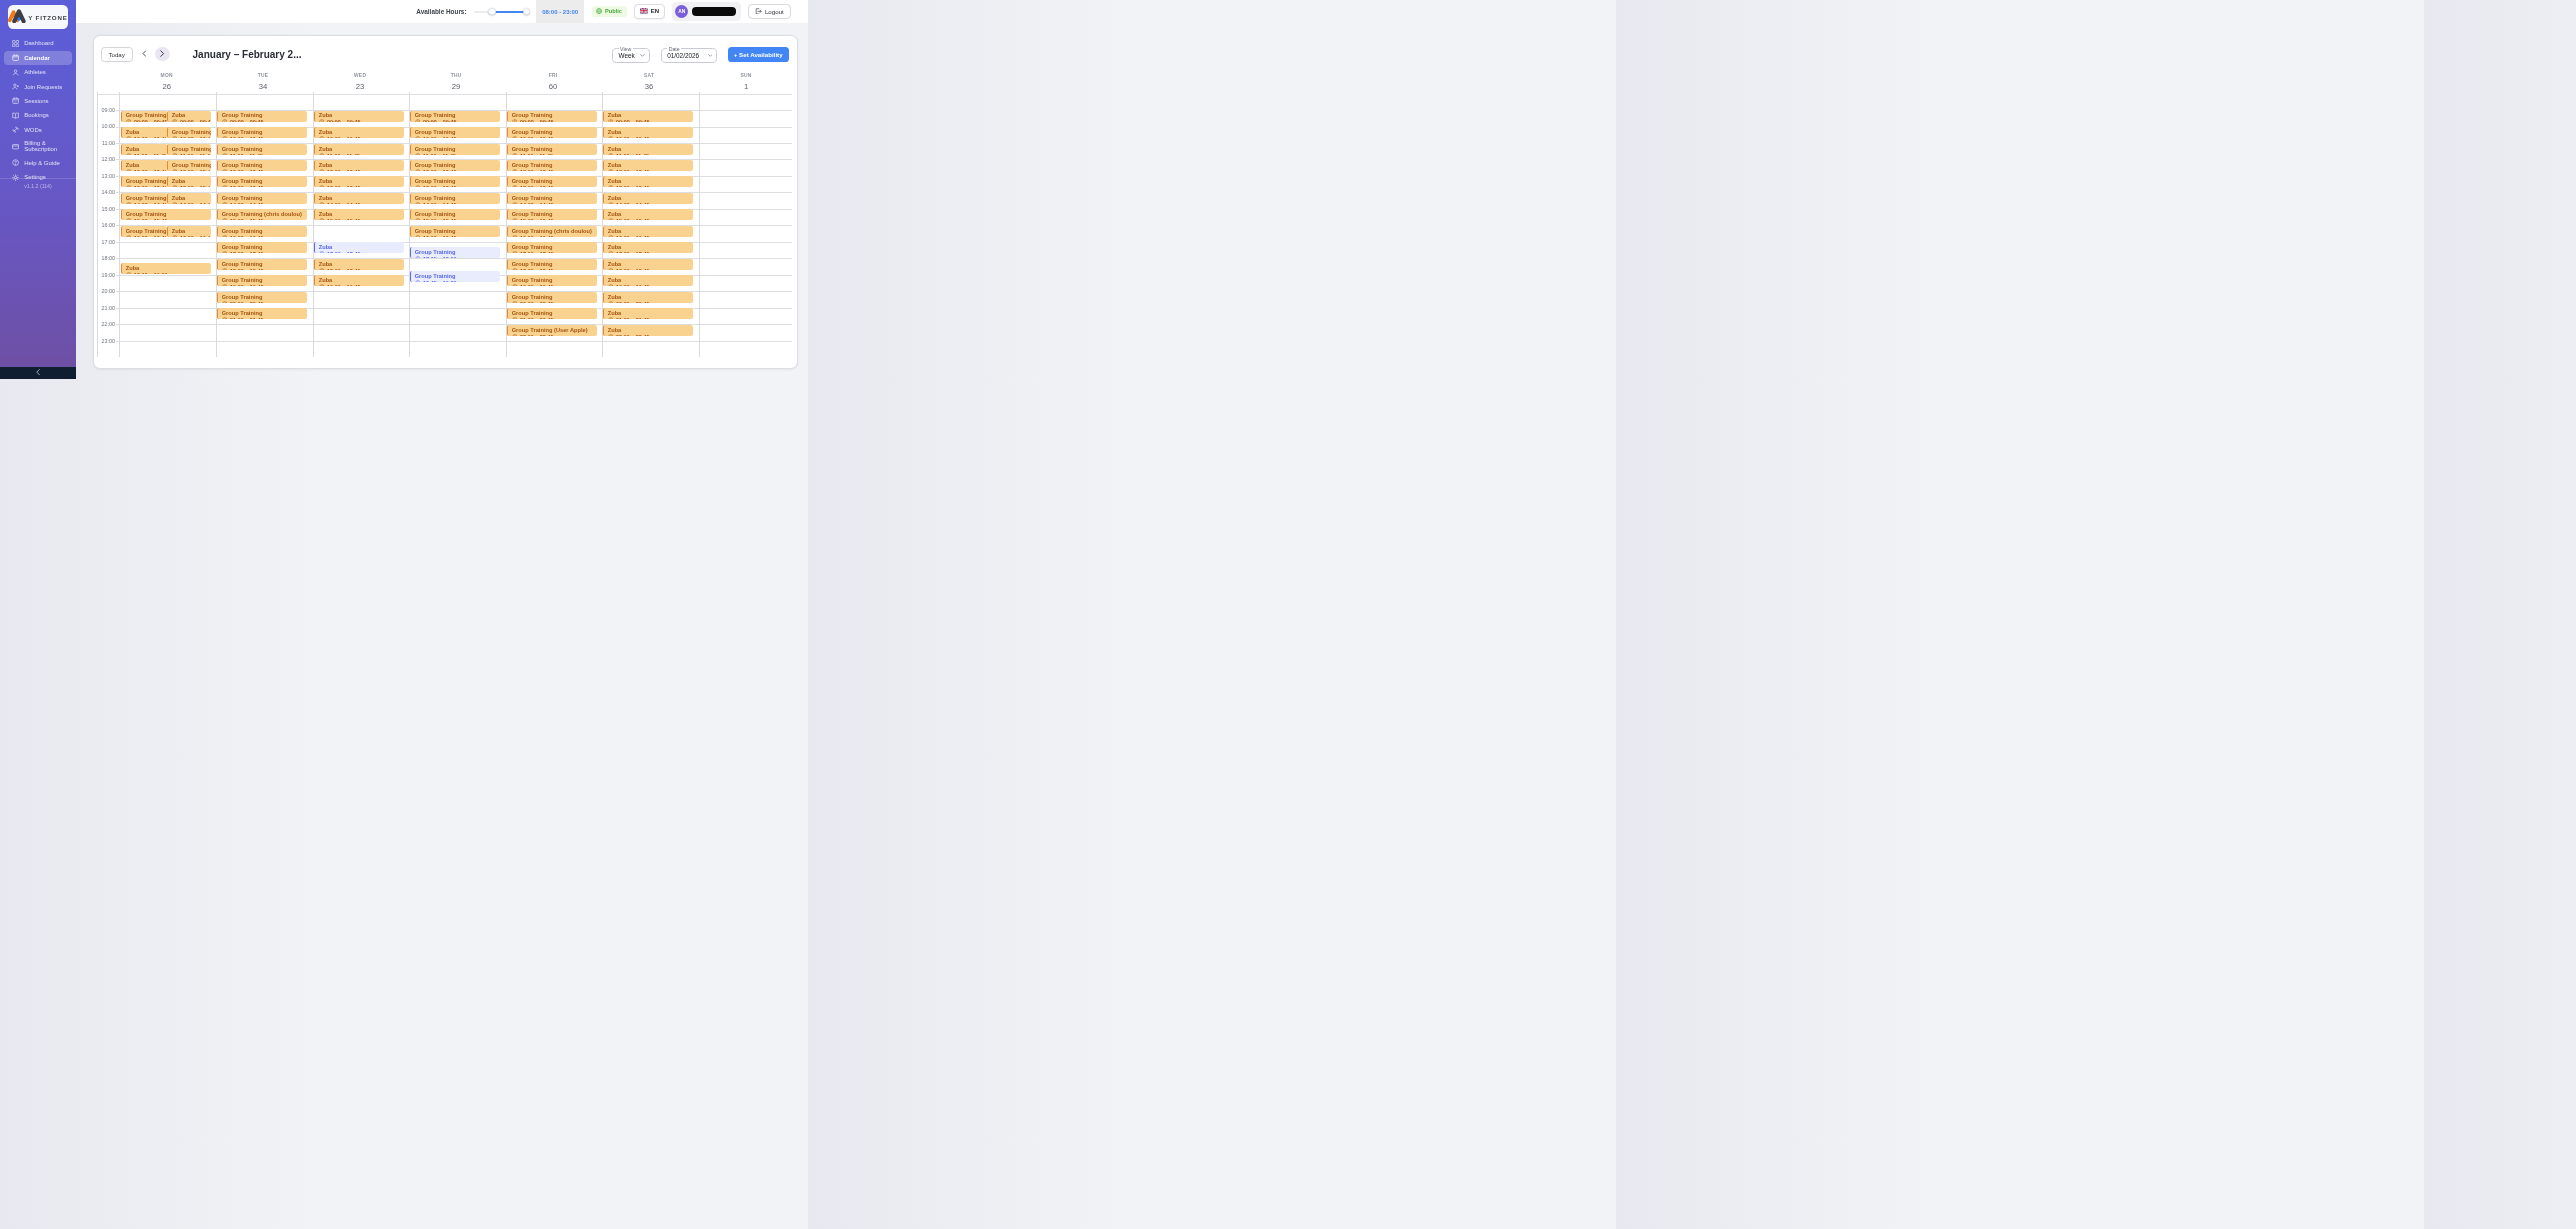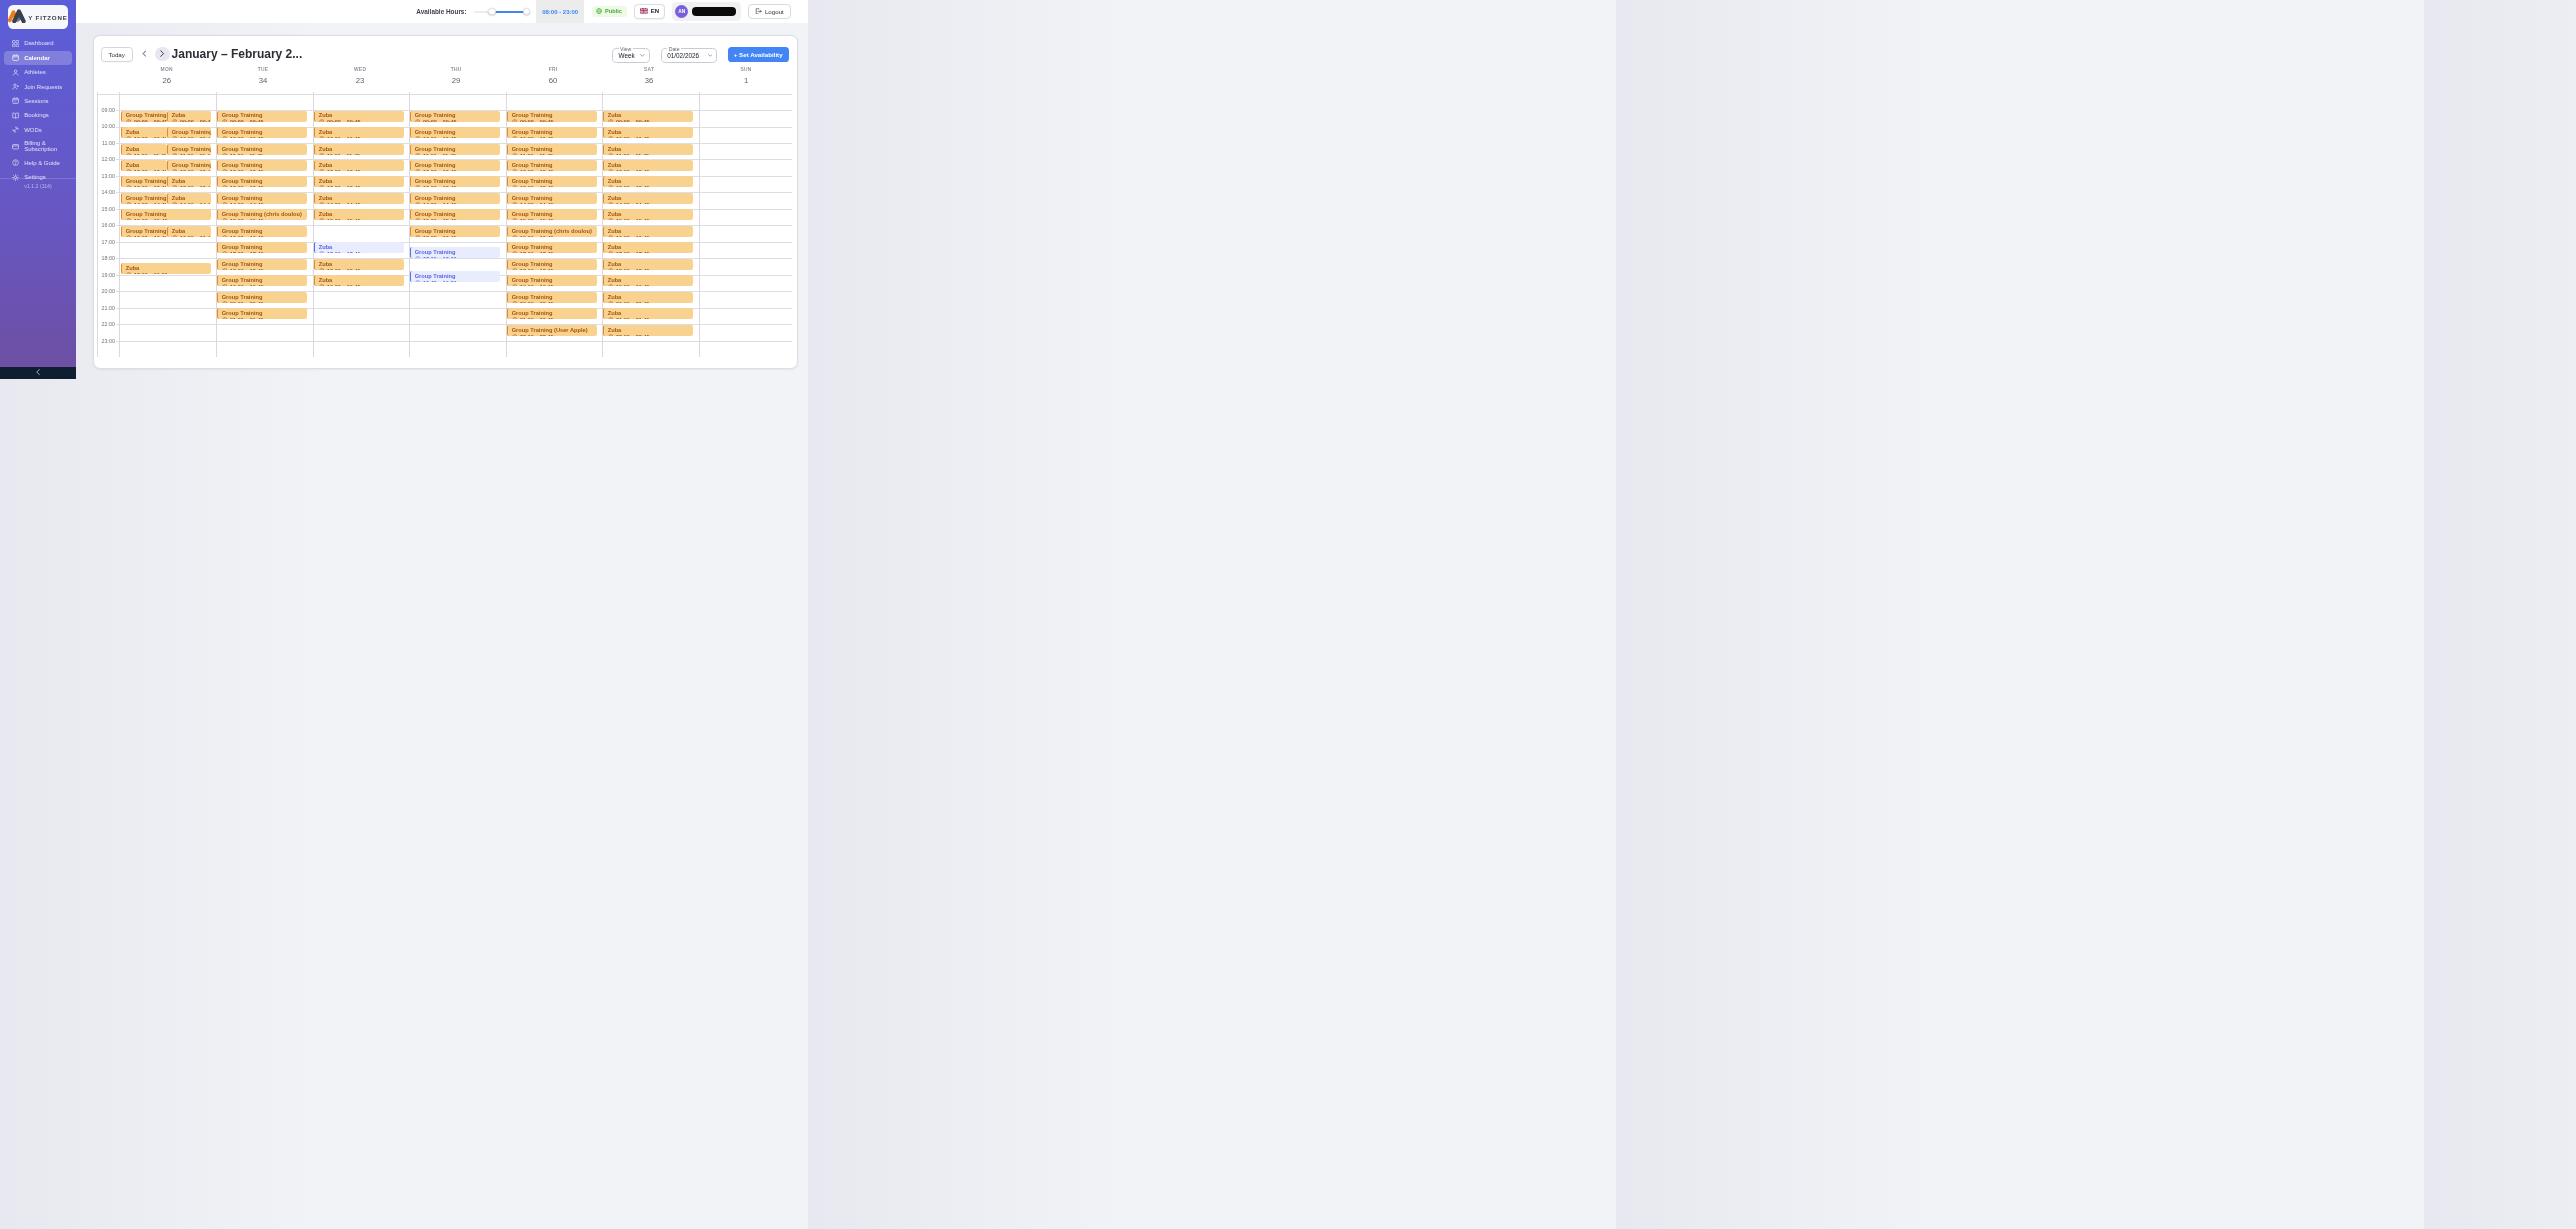--- a/index.html
+++ b/index.html
@@ -53,33 +53,33 @@
 
   
   .card { position:absolute; left:93px; top:35px; width:705px; height:334px; background:#fff;
     border:0.5px solid #dcdde2; border-radius:7.2px; box-shadow:0 0.5px 2.1px rgba(25,28,40,.06); overflow:hidden; }
   .toolbar { height:31px; display:flex; align-items:center; padding:5.2px 8.2px 0 6.7px; }
   .today-btn { padding:3.1px 6.7px; background:#fff; border:0.5px solid #d5d6da; border-radius:3.6px;
     font-size:6.2px; color:#33363c; box-shadow:0 0.5px 0.5px rgba(0,0,0,.04); cursor:pointer; font-family:inherit; }
   .nav-arrow { width:14.4px; height:14.4px; border:none; background:transparent; border-radius:50%;
     display:flex; align-items:center; justify-content:center; cursor:pointer; margin-left:4.1px; }
   .nav-arrow.next { background:#e9e6f1; }
-  .cal-title { font-size:12px; font-weight:700; color:#2b2e34; margin-left:2px; white-space:nowrap; }
+  .cal-title { font-size:10px; font-weight:700; color:#2b2e34; margin-left:23px; white-space:nowrap; }
   .toolbar-spacer { flex:1; }
   .field { border:0.5px solid #c9cbd2; border-radius:4.6px; padding:0 4.1px 3.1px 5.2px; background:#fff; cursor:pointer; }
   .field legend { font-size:5.2px; color:#60656f; padding:0 1.5px; }
   .field .f-row { display:flex; align-items:center; gap:5.2px; }
   .field .f-val { font-size:6.4px; color:#17191d; }
   .date-field .f-row { min-width:45px; justify-content:space-between; }
   .view-field { margin-right:11.3px; }
   .set-avail-btn { margin-left:10.3px; background:var(--accent-blue,#4285f4); color:#fff; border:none;
     border-radius:3.6px; padding:4.1px 6.2px; font-size:6.2px; font-weight:700; cursor:pointer; font-family:inherit; }
 
   .day-row { position:relative; height:25px; margin:0 4.6px 0 2.6px; }
-  .day-cell { position:absolute; top:0; text-align:center; }
+  .day-cell { position:absolute; top:6px; text-align:center; }
   .day-name { font-size:4.9px; font-weight:700; letter-spacing:.06em; color:#8f949d; }
   .day-num { margin-top:3.6px; font-size:7.7px; font-weight:500; color:#5a5f68; }
 
   .grid { position:relative; height:265px; margin:0 4.6px 0 2.6px; border-left:0.5px solid #dadbe0; overflow:hidden; }
   .hline { position:absolute; height:0.5px; background:#dcdee2; right:0; }
   .vline { position:absolute; top:0; bottom:0; width:0.5px; background:#d8dade; }
   .time-label { position:absolute; left:0; width:17.5px; text-align:right; font-size:5.4px; color:#70757e; }
 
   .event { position:absolute; border-radius:2.1px; border-left:1.8px solid; padding:1px 2.1px 0 4.1px;
     overflow:hidden; cursor:pointer; }

